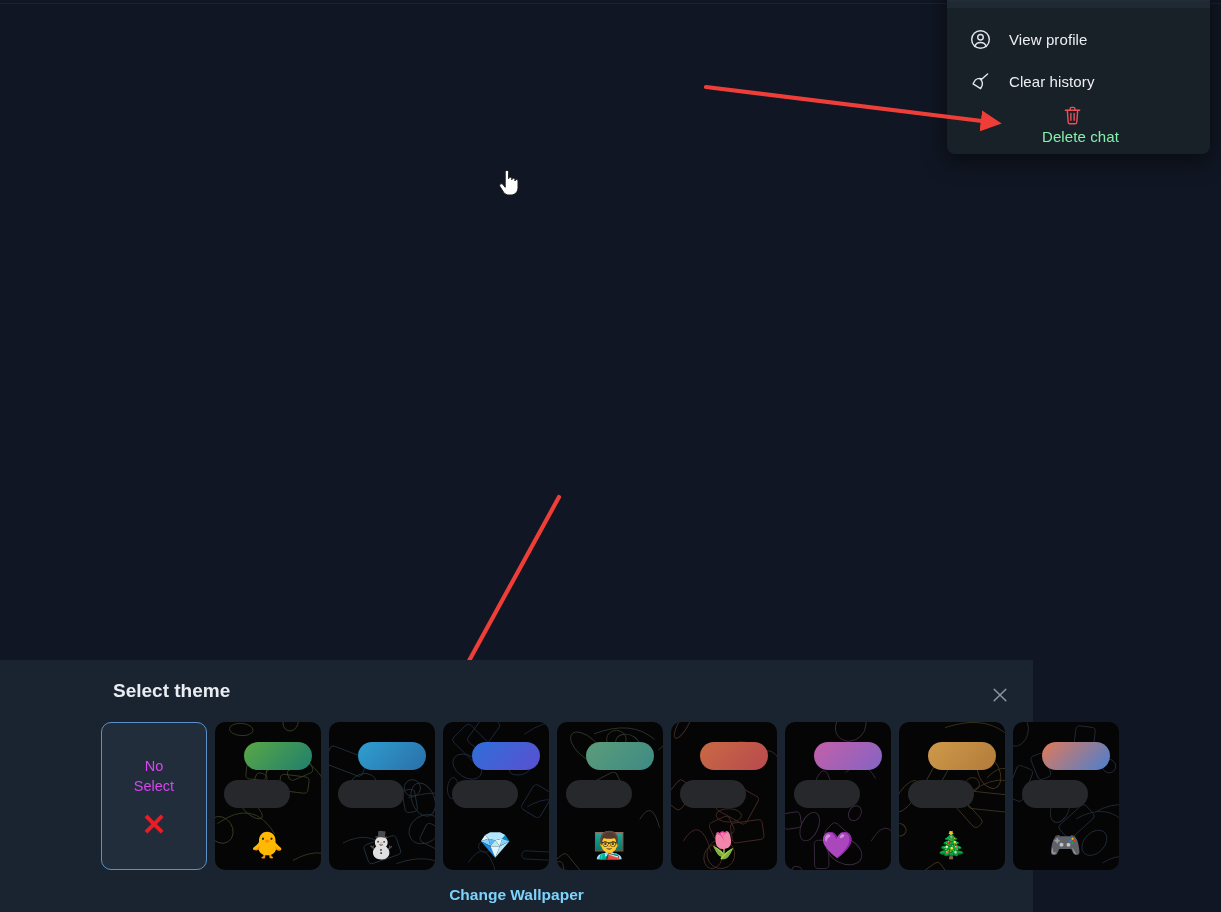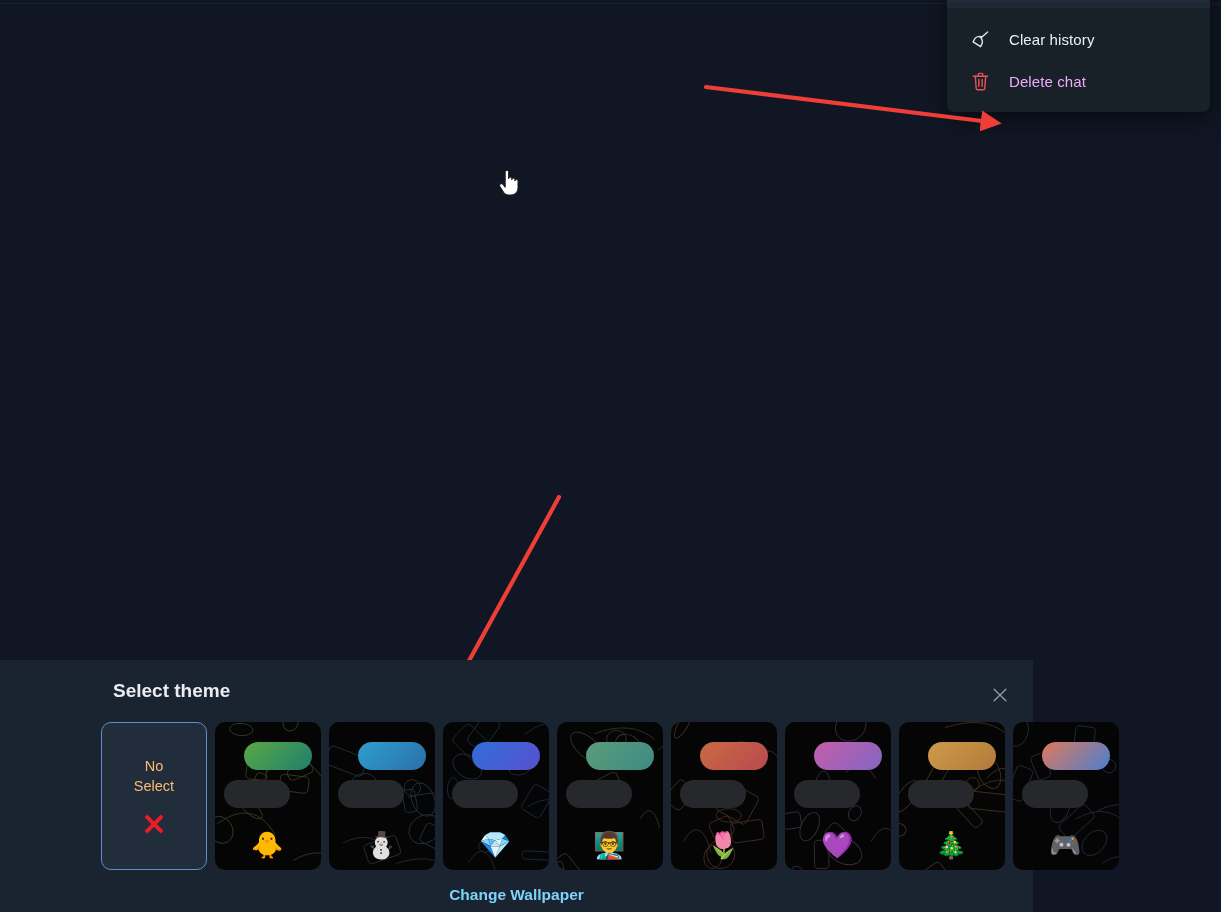--- a/index.html
+++ b/index.html
@@ -32,21 +32,21 @@
     color: #eceff3; font-size: 15px;
     cursor: pointer; position: relative;
   }
   .menu-item .mi-icon {
     width: 26px; height: 26px; flex: 0 0 26px;
     display: flex; align-items: center; justify-content: center;
     margin-right: 16px; color: #dfe4ea;
   }
   .menu-item .mi-label { flex: 1 1 auto; white-space: nowrap; letter-spacing: .1px; }
   .menu-item.hovered { background: #222c36; }
-  .menu-item.danger { color: #f0abfc; }
+  .menu-item.danger { color: #86efac; flex-direction: column; }
   .menu-item.danger .mi-icon { color: #e8505b; }
   .menu-sep { height: 6px; background: #1f2933; }
   .menu-gap { height: 10px; }
 
   
   .cursor {
     position: absolute; left: 497px; top: 168px; width: 24px; height: 30px;
     pointer-events: none;
   }
 
@@ -78,21 +78,21 @@
     position: relative; overflow: hidden; cursor: pointer;
     flex: 0 0 106px;
   }
   .theme-card.no-theme {
     background: #222d3b;
     border: 1.5px solid #5b90c8;
     display: flex; flex-direction: column;
     align-items: center; justify-content: center;
   }
   .no-theme-label {
-    color: #fdba74; font-size: 14.5px; text-align: center;
+    color: #d946ef; font-size: 14.5px; text-align: center;
     line-height: 20px; margin-top: 4px;
   }
   .no-theme-x {
     color: #ea1c24; font-size: 30px; font-weight: bold;
     margin-top: 14px; line-height: 1;
   }
   .theme-card.wall { background: #050505; }
   .doodles { position: absolute; inset: 0; opacity: .55; }
   .bubble-out {
     position: absolute; right: 9px; top: 20px;
@@ -117,20 +117,30 @@
 <body>
 
 <div id="app">
 
   <div class="top-rule"></div>
 
   <div class="context-menu" id="context-menu">
       <div class="menu-item hovered"></div>
       <div class="menu-sep"></div>
       <div class="menu-gap"></div>
+      <div class="menu-item">
+        <span class="mi-icon">
+          <svg viewBox="0 0 24 24" width="23" height="23" fill="none" stroke="currentColor" stroke-width="1.5" stroke-linecap="round" stroke-linejoin="round">
+            <circle cx="12" cy="12" r="9.2"></circle>
+            <circle cx="12" cy="9.6" r="2.9"></circle>
+            <path d="M5.9 19.3a6.6 6.6 0 0 1 12.2 0"></path>
+          </svg>
+        </span>
+        <span class="mi-label">View profile</span>
+      </div>
       <div class="menu-item">
         <span class="mi-icon">
           <svg viewBox="0 0 24 24" width="23" height="23" fill="none" stroke="currentColor" stroke-width="1.5" stroke-linecap="round" stroke-linejoin="round">
             <path d="M19.4 4.2 12.9 10M13.5 9.2c-3.2-1.1-6.7.3-8.2 3.3l-1 2 7.8 5 1-2c1.6-3 .9-6.7-1.6-8.3z"></path>
           </svg>
         </span>
         <span class="mi-label">Clear history</span>
       </div>
       <div class="menu-item danger">
         <span class="mi-icon">

